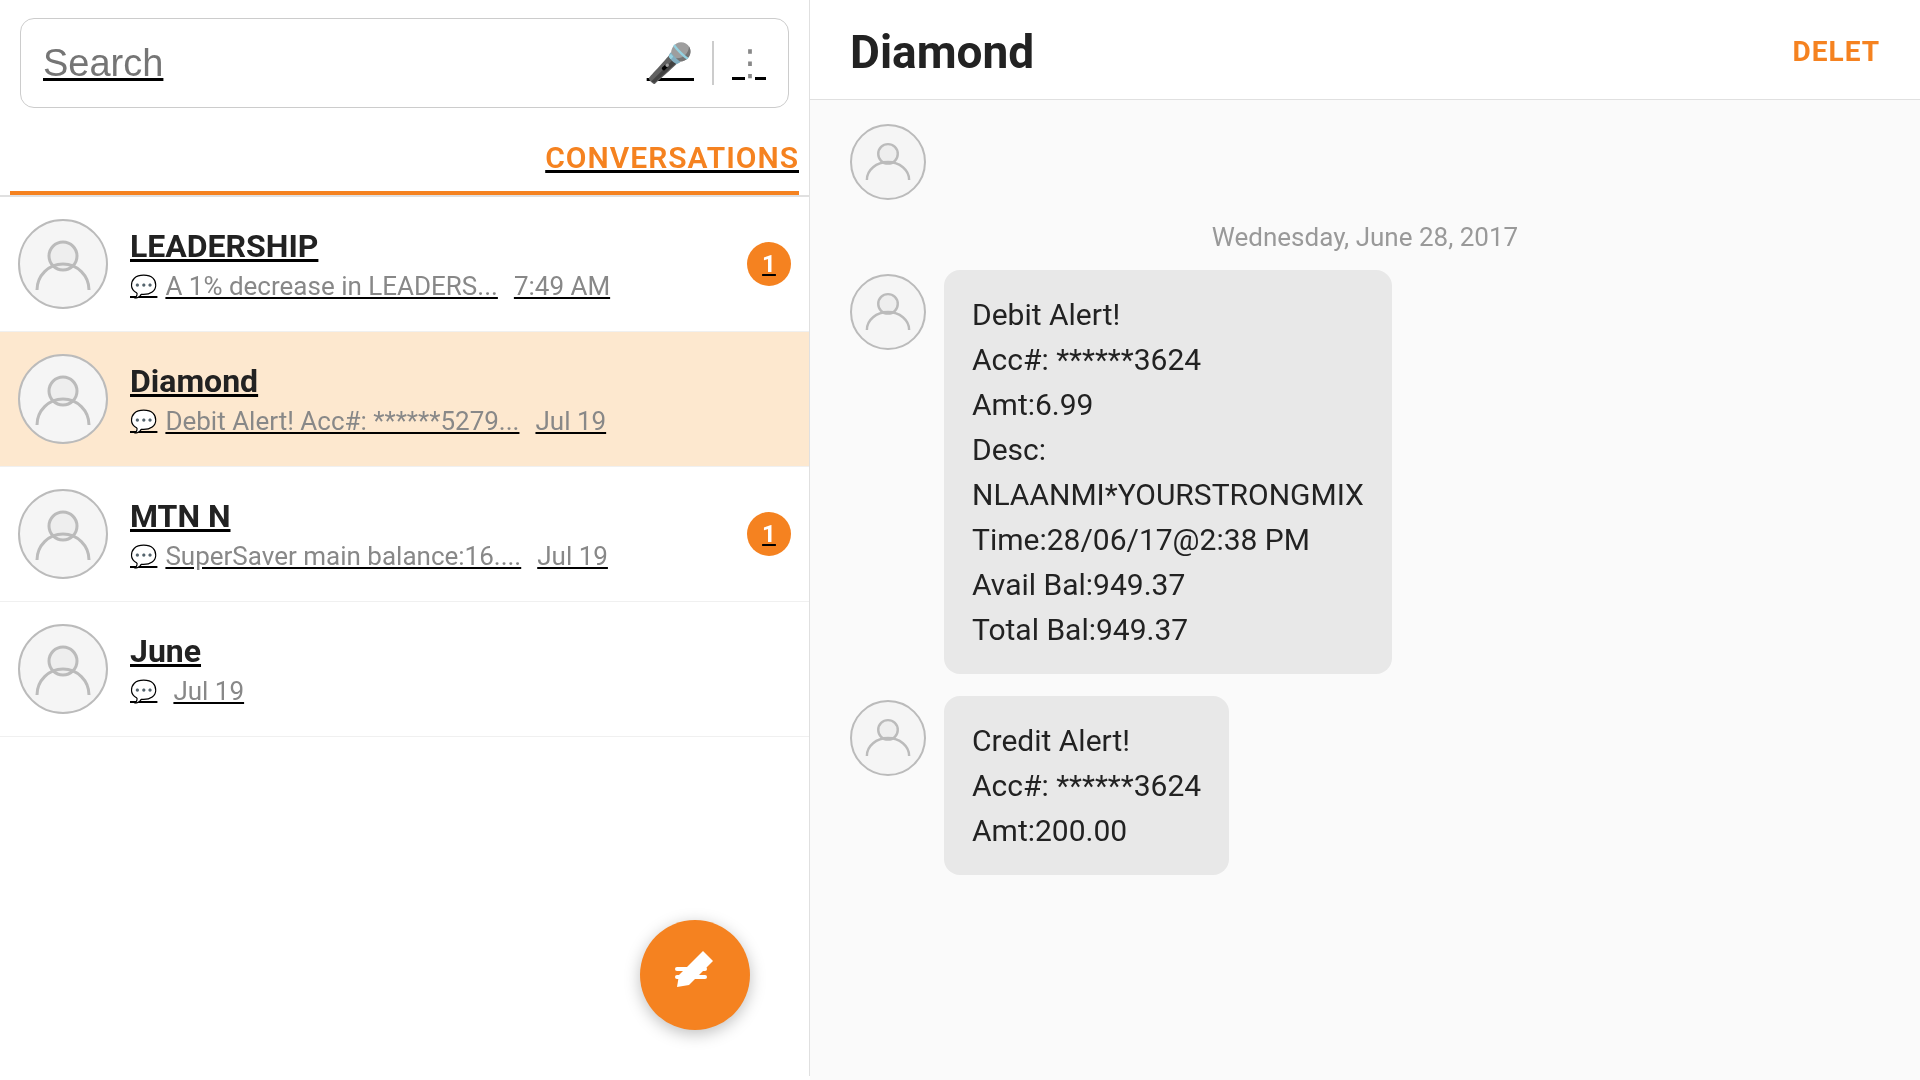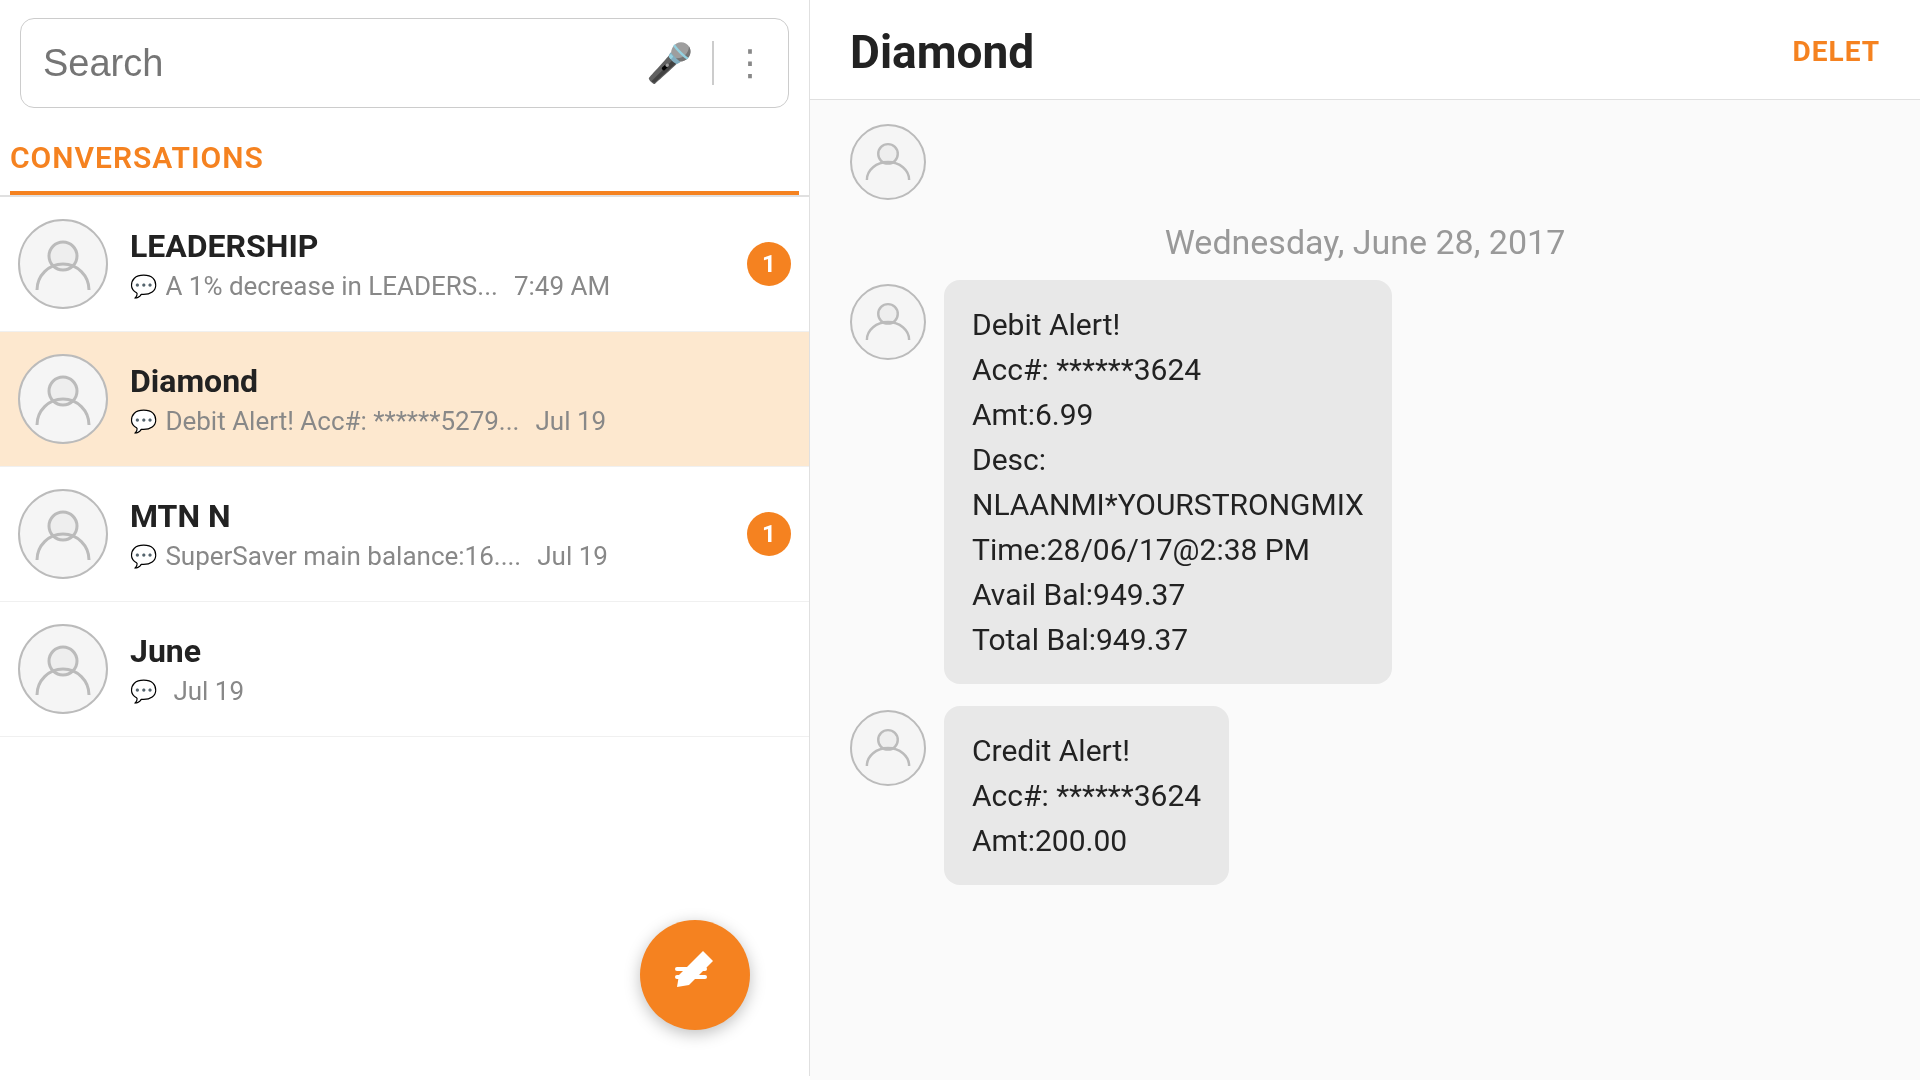--- a/index.html
+++ b/index.html
@@ -14,20 +14,21 @@
 
     
     .left-panel {
       width: 810px;
       min-width: 810px;
       height: 1076px;
       display: flex;
       flex-direction: column;
       background: #fff;
       border-right: 1px solid #e0e0e0;
+      text-decoration: underline;
     }
 
     .search-bar {
       margin: 18px 20px 14px 20px;
       height: 90px;
       border: 1.5px solid #ccc;
       border-radius: 14px;
       display: flex;
       align-items: center;
       padding: 0 22px;
@@ -67,21 +68,21 @@
     }
 
     .tabs {
       display: flex;
       border-bottom: 2px solid #e0e0e0;
       padding: 0 10px;
     }
 
     .tab {
       flex: 1;
-      text-align: left;
+      text-align: right;
       padding: 18px 0 16px 0;
       font-size: 30px;
       font-weight: 600;
       letter-spacing: 1px;
       cursor: pointer;
       color: #aaa;
       text-transform: uppercase;
     }
 
     .tab.active {
@@ -228,21 +229,21 @@
     .messages-area {
       flex: 1;
       overflow-y: auto;
       padding: 20px 40px;
       background: #fafafa;
     }
 
     .date-separator {
       text-align: center;
       color: #999;
-      font-size: 34px;
+      font-size: 26px;
       margin: 18px 0 18px 0;
     }
 
     .message-row {
       display: flex;
       align-items: flex-start;
       margin-bottom: 22px;
       gap: 18px;
     }
 

